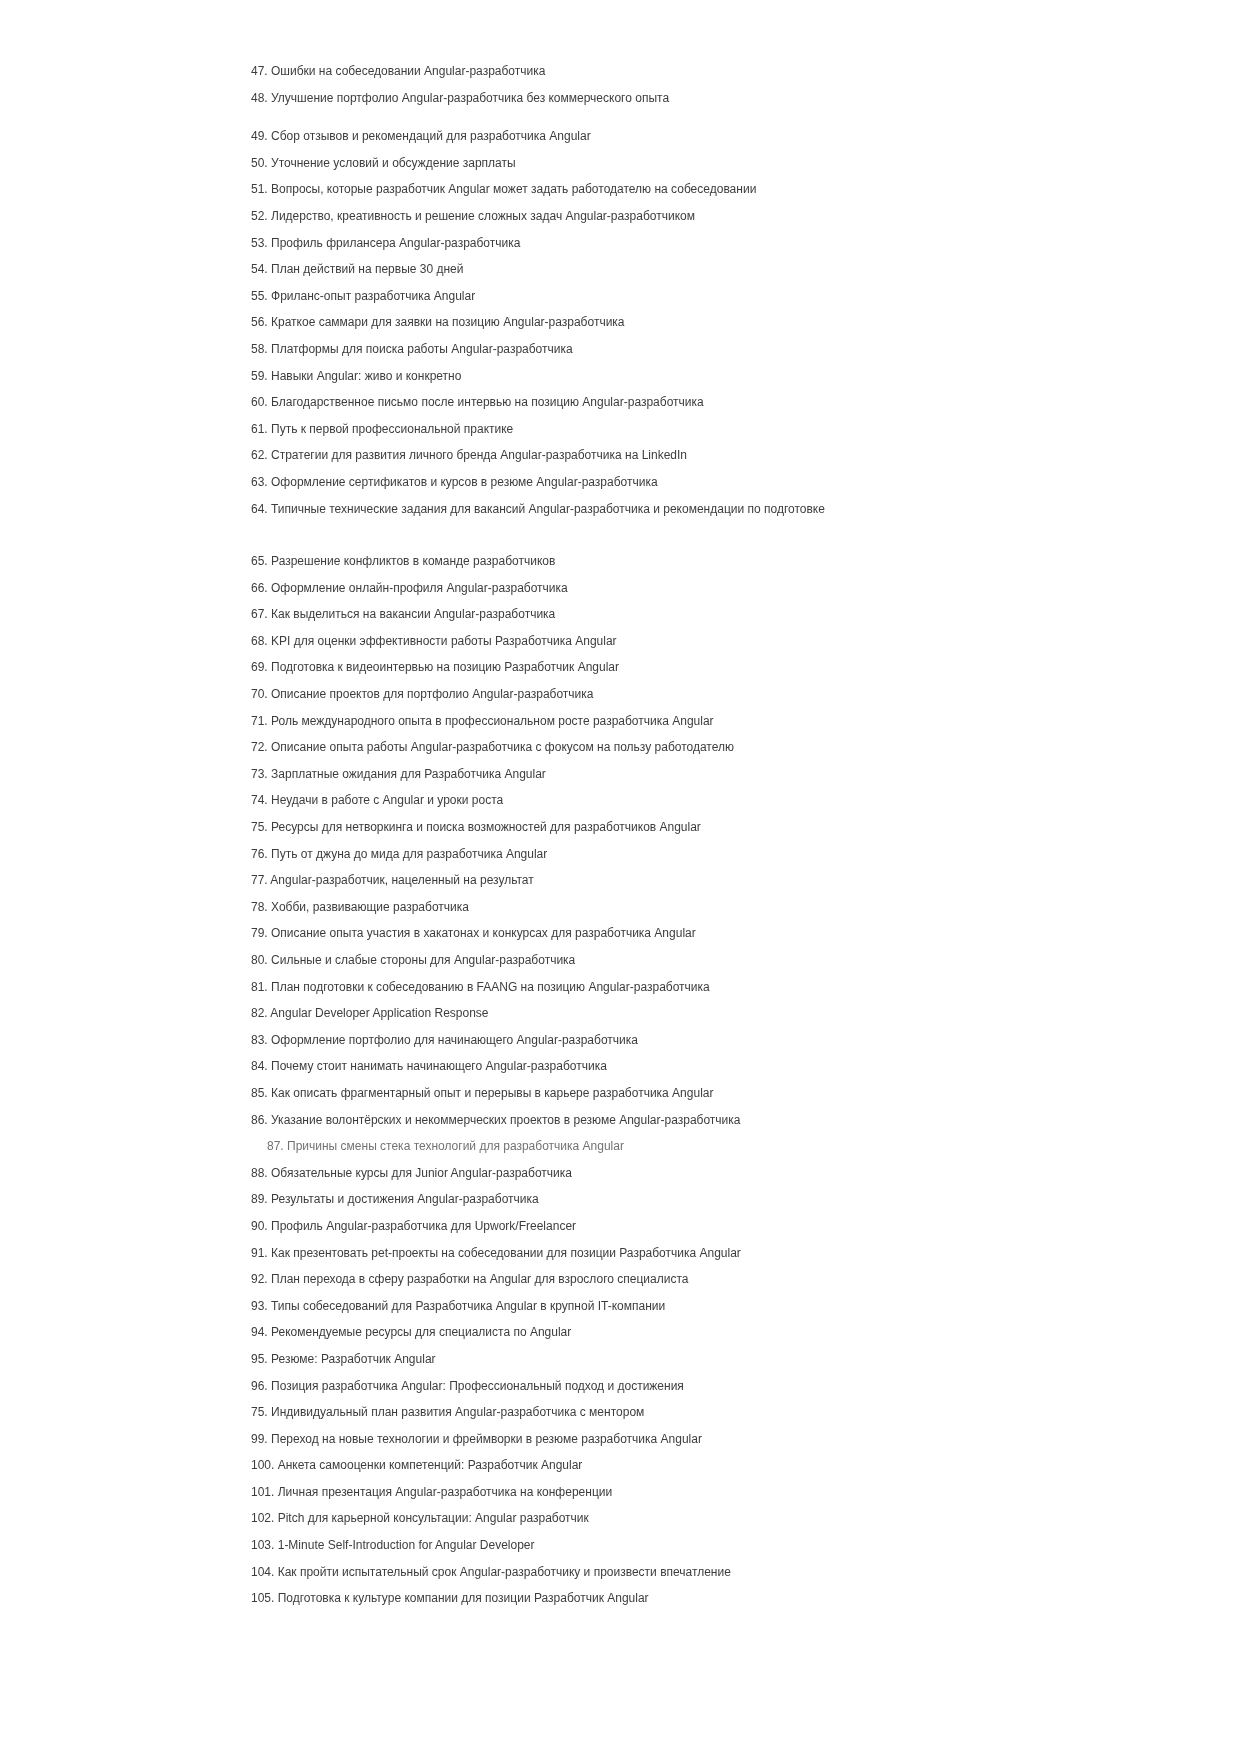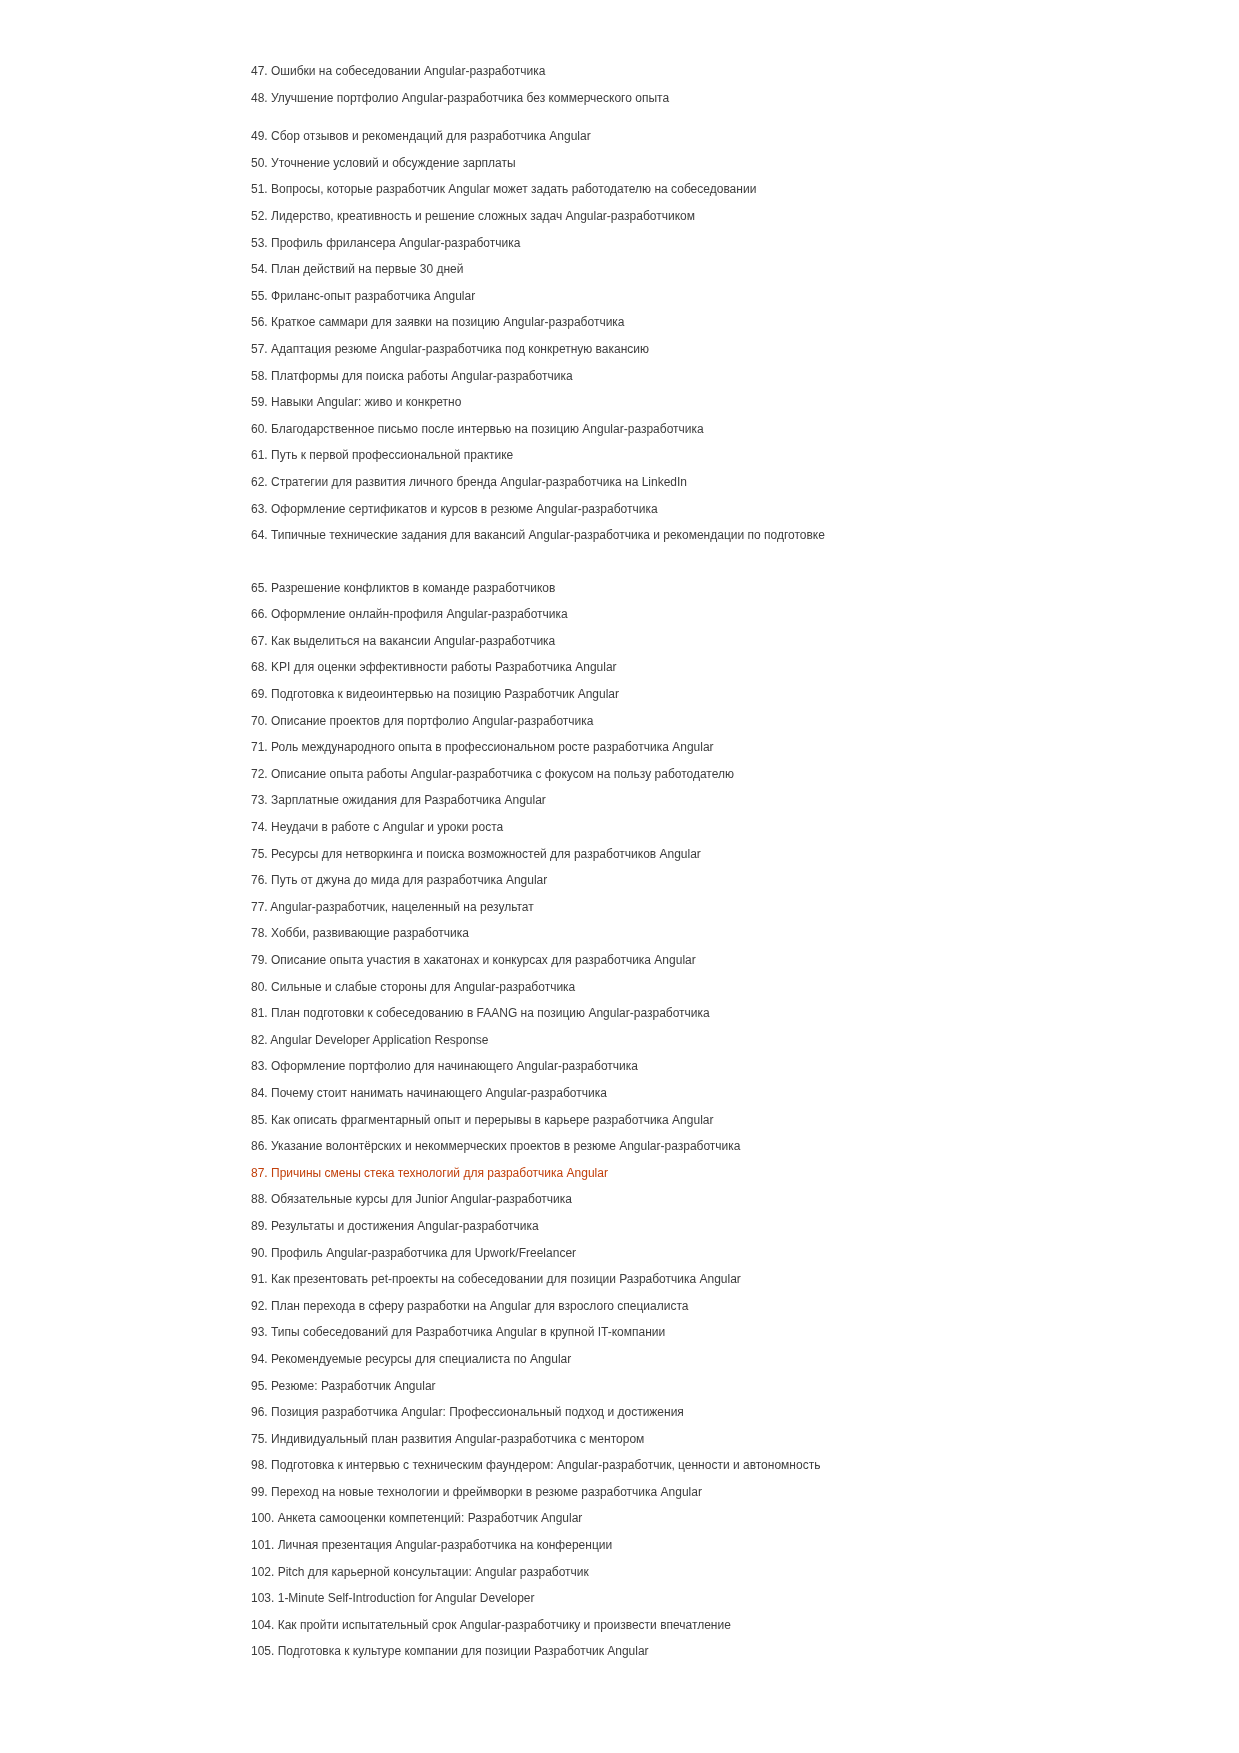--- a/index.html
+++ b/index.html
@@ -38,21 +38,20 @@
       <p class="doc-line" style="color: rgb(61, 61, 61);"><span>47.</span> <span>Ошибки на собеседовании Angular-разработчика</span></p>
       <p class="doc-line" style="color: rgb(61, 61, 61);"><span>48.</span> <span>Улучшение портфолио Angular-разработчика без коммерческого опыта</span></p>
       <p class="doc-line" style="color: rgb(61, 61, 61); margin-top: 12px;"><span>49.</span> <span>Сбор отзывов и рекомендаций для разработчика Angular</span></p>
       <p class="doc-line" style="color: rgb(61, 61, 61);"><span>50.</span> <span>Уточнение условий и обсуждение зарплаты</span></p>
       <p class="doc-line" style="color: rgb(61, 61, 61);"><span>51.</span> <span>Вопросы, которые разработчик Angular может задать работодателю на собеседовании</span></p>
       <p class="doc-line" style="color: rgb(61, 61, 61);"><span>52.</span> <span>Лидерство, креативность и решение сложных задач Angular-разработчиком</span></p>
       <p class="doc-line" style="color: rgb(61, 61, 61);"><span>53.</span> <span>Профиль фрилансера Angular-разработчика</span></p>
       <p class="doc-line" style="color: rgb(61, 61, 61);"><span>54.</span> <span>План действий на первые 30 дней</span></p>
       <p class="doc-line" style="color: rgb(61, 61, 61);"><span>55.</span> <span>Фриланс-опыт разработчика Angular</span></p>
       <p class="doc-line" style="color: rgb(61, 61, 61);"><span>56.</span> <span>Краткое саммари для заявки на позицию Angular-разработчика</span></p>
-      <p class="doc-line" style="color: rgb(61, 61, 61);"><span>57.</span> <span>Адаптация резюме Angular-разработчика под конкретную вакансию</span></p>
       <p class="doc-line" style="color: rgb(61, 61, 61);"><span>58.</span> <span>Платформы для поиска работы Angular-разработчика</span></p>
       <p class="doc-line" style="color: rgb(61, 61, 61);"><span>59.</span> <span>Навыки Angular: живо и конкретно</span></p>
       <p class="doc-line" style="color: rgb(61, 61, 61);"><span>60.</span> <span>Благодарственное письмо после интервью на позицию Angular-разработчика</span></p>
       <p class="doc-line" style="color: rgb(61, 61, 61);"><span>61.</span> <span>Путь к первой профессиональной практике</span></p>
       <p class="doc-line" style="color: rgb(61, 61, 61);"><span>62.</span> <span>Стратегии для развития личного бренда Angular-разработчика на LinkedIn</span></p>
       <p class="doc-line" style="color: rgb(61, 61, 61);"><span>63.</span> <span>Оформление сертификатов и курсов в резюме Angular-разработчика</span></p>
       <p class="doc-line" style="color: rgb(61, 61, 61);"><span>64.</span> <span>Типичные технические задания для вакансий Angular-разработчика и рекомендации по подготовке</span></p>
       <p class="doc-line" style="color: rgb(61, 61, 61); margin-top: 26px;"><span>65.</span> <span>Разрешение конфликтов в команде разработчиков</span></p>
       <p class="doc-line" style="color: rgb(61, 61, 61);"><span>66.</span> <span>Оформление онлайн-профиля Angular-разработчика</span></p>
       <p class="doc-line" style="color: rgb(61, 61, 61);"><span>67.</span> <span>Как выделиться на вакансии Angular-разработчика</span></p>
@@ -68,32 +67,31 @@
       <p class="doc-line" style="color: rgb(61, 61, 61);"><span>77.</span> <span>Angular-разработчик, нацеленный на результат</span></p>
       <p class="doc-line" style="color: rgb(61, 61, 61);"><span>78.</span> <span>Хобби, развивающие разработчика</span></p>
       <p class="doc-line" style="color: rgb(61, 61, 61);"><span>79.</span> <span>Описание опыта участия в хакатонах и конкурсах для разработчика Angular</span></p>
       <p class="doc-line" style="color: rgb(61, 61, 61);"><span>80.</span> <span>Сильные и слабые стороны для Angular-разработчика</span></p>
       <p class="doc-line" style="color: rgb(61, 61, 61);"><span>81.</span> <span>План подготовки к собеседованию в FAANG на позицию Angular-разработчика</span></p>
       <p class="doc-line" style="color: rgb(61, 61, 61);"><span>82.</span> <span>Angular Developer Application Response</span></p>
       <p class="doc-line" style="color: rgb(61, 61, 61);"><span>83.</span> <span>Оформление портфолио для начинающего Angular-разработчика</span></p>
       <p class="doc-line" style="color: rgb(61, 61, 61);"><span>84.</span> <span>Почему стоит нанимать начинающего Angular-разработчика</span></p>
       <p class="doc-line" style="color: rgb(61, 61, 61);"><span>85.</span> <span>Как описать фрагментарный опыт и перерывы в карьере разработчика Angular</span></p>
       <p class="doc-line" style="color: rgb(61, 61, 61);"><span>86.</span> <span>Указание волонтёрских и некоммерческих проектов в резюме Angular-разработчика</span></p>
-      <p class="doc-line" style="color: #c2410c;"><span>87.</span> <span>Причины смены стека технологий для разработчика Angular</span></p>
+      <p class="doc-line" style="color: #737373; margin-left: 16px;"><span>87.</span> <span>Причины смены стека технологий для разработчика Angular</span></p>
       <p class="doc-line" style="color: rgb(61, 61, 61);"><span>88.</span> <span>Обязательные курсы для Junior Angular-разработчика</span></p>
       <p class="doc-line" style="color: rgb(61, 61, 61);"><span>89.</span> <span>Результаты и достижения Angular-разработчика</span></p>
       <p class="doc-line" style="color: rgb(61, 61, 61);"><span>90.</span> <span>Профиль Angular-разработчика для Upwork/Freelancer</span></p>
       <p class="doc-line" style="color: rgb(61, 61, 61);"><span>91.</span> <span>Как презентовать pet-проекты на собеседовании для позиции Разработчика Angular</span></p>
       <p class="doc-line" style="color: rgb(61, 61, 61);"><span>92.</span> <span>План перехода в сферу разработки на Angular для взрослого специалиста</span></p>
       <p class="doc-line" style="color: rgb(61, 61, 61);"><span>93.</span> <span>Типы собеседований для Разработчика Angular в крупной IT-компании</span></p>
       <p class="doc-line" style="color: rgb(61, 61, 61);"><span>94.</span> <span>Рекомендуемые ресурсы для специалиста по Angular</span></p>
       <p class="doc-line" style="color: rgb(61, 61, 61);"><span>95.</span> <span>Резюме: Разработчик Angular</span></p>
       <p class="doc-line" style="color: rgb(61, 61, 61);"><span>96.</span> <span>Позиция разработчика Angular: Профессиональный подход и достижения</span></p>
       <p class="doc-line" style="color: rgb(61, 61, 61);"><span>75.</span> <span>Индивидуальный план развития Angular-разработчика с ментором</span></p>
-      <p class="doc-line" style="color: rgb(61, 61, 61);"><span>98.</span> <span>Подготовка к интервью с техническим фаундером: Angular-разработчик, ценности и автономность</span></p>
       <p class="doc-line" style="color: rgb(61, 61, 61);"><span>99.</span> <span>Переход на новые технологии и фреймворки в резюме разработчика Angular</span></p>
       <p class="doc-line" style="color: rgb(61, 61, 61);"><span>100.</span> <span>Анкета самооценки компетенций: Разработчик Angular</span></p>
       <p class="doc-line" style="color: rgb(61, 61, 61);"><span>101.</span> <span>Личная презентация Angular-разработчика на конференции</span></p>
       <p class="doc-line" style="color: rgb(61, 61, 61);"><span>102.</span> <span>Pitch для карьерной консультации: Angular разработчик</span></p>
       <p class="doc-line" style="color: rgb(61, 61, 61);"><span>103.</span> <span>1-Minute Self-Introduction for Angular Developer</span></p>
       <p class="doc-line" style="color: rgb(61, 61, 61);"><span>104.</span> <span>Как пройти испытательный срок Angular-разработчику и произвести впечатление</span></p>
       <p class="doc-line" style="color: rgb(61, 61, 61);"><span>105.</span> <span>Подготовка к культуре компании для позиции Разработчик Angular</span></p>
     </section>
 </main>
 

